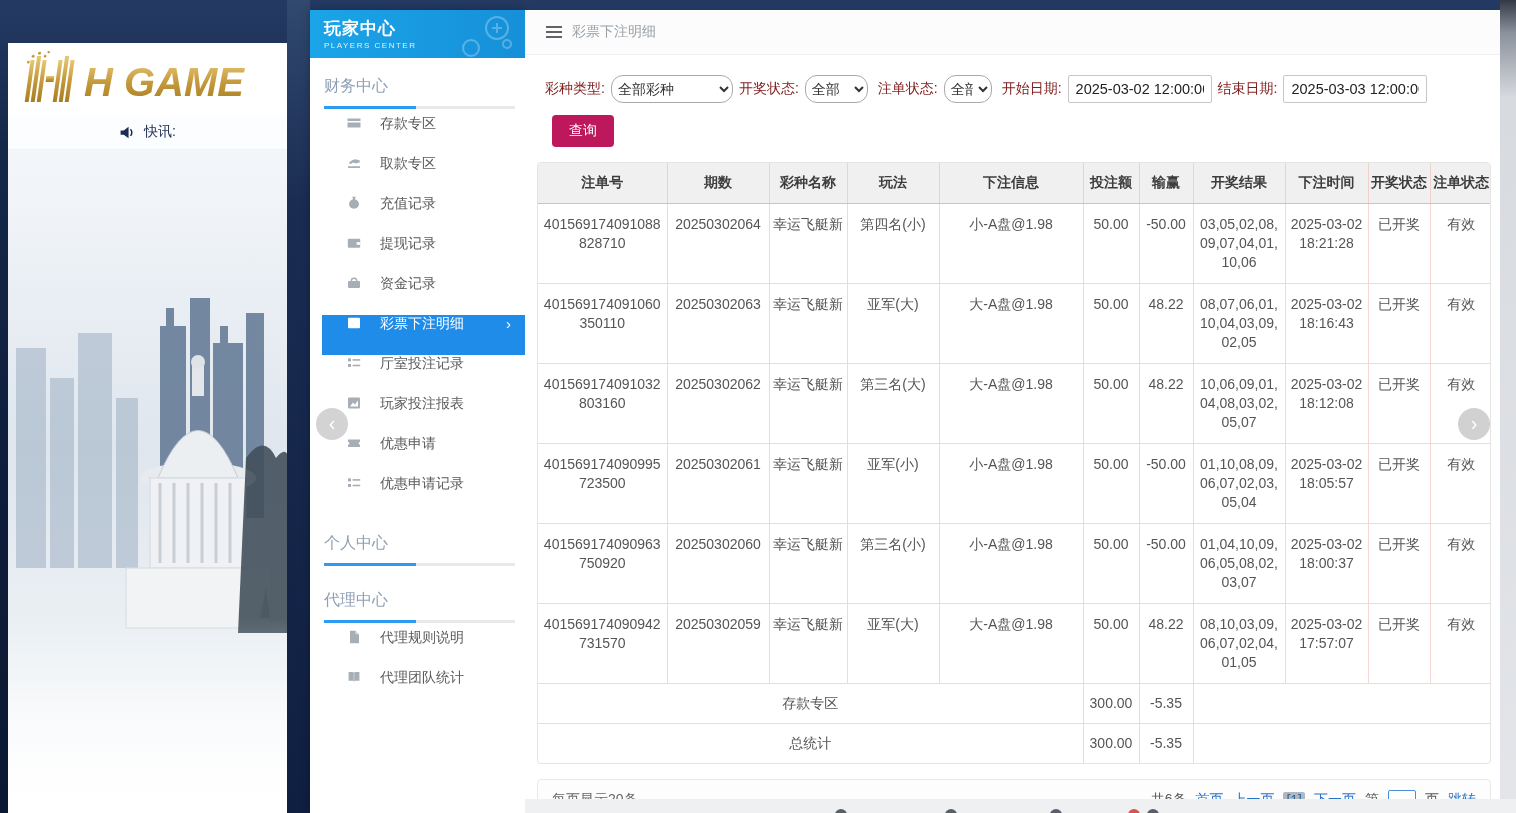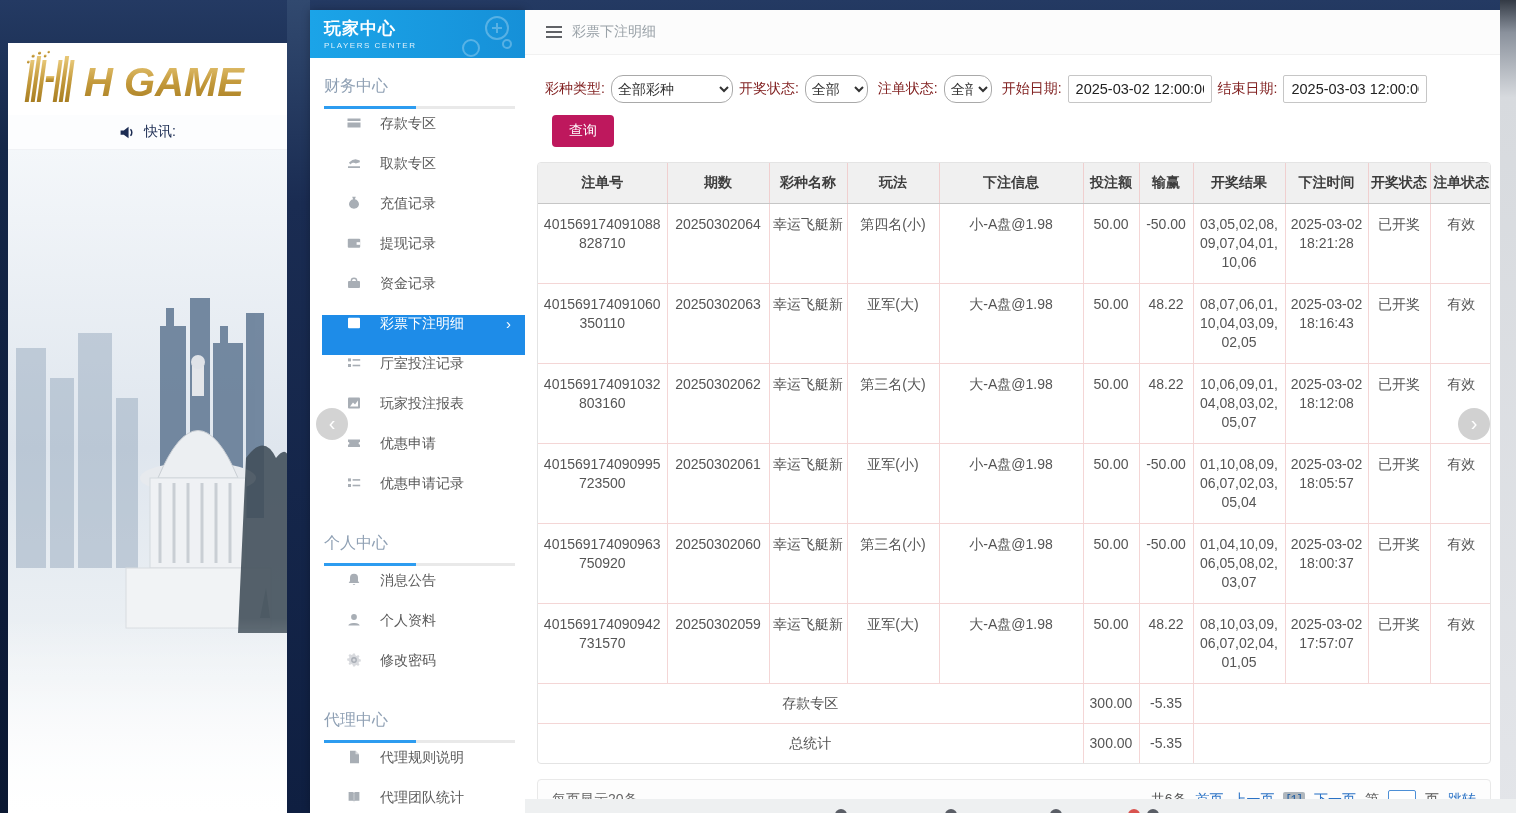--- a/index.html
+++ b/index.html
@@ -291,48 +291,20 @@
                 <rect x="6.6" y="9.7" width="7.6" height="1.6"></rect>
               </svg>
             </span>
             <span>优惠申请记录</span>
           </li>
         </ul>
       </div>
       <div class="sb-section">
         <div class="sb-title">个人中心</div>
         <div class="sb-divider"></div>
-        <ul class="sb-ul">
-          <li>
-            <span class="icon">
-              <svg viewBox="0 0 16 16">
-                <path d="M8 1.8a4 4 0 0 0-4 4v3.1L2.7 11h10.6L12 8.9V5.8a4 4 0 0 0-4-4z M6.7 12.2a1.4 1.4 0 0 0 2.6 0z"></path>
-              </svg>
-            </span>
-            <span>消息公告</span>
-          </li>
-          <li>
-            <span class="icon">
-              <svg viewBox="0 0 16 16">
-                <circle cx="8" cy="5" r="2.9"></circle>
-                <path d="M2.4 13.6c0-3.4 11.2-3.4 11.2 0z"></path>
-              </svg>
-            </span>
-            <span>个人资料</span>
-          </li>
-          <li>
-            <span class="icon">
-              <svg viewBox="0 0 16 16">
-                <path d="M8 5.1a2.9 2.9 0 1 0 0 5.8 2.9 2.9 0 0 0 0-5.8zm0 1.4a1.5 1.5 0 1 1 0 3 1.5 1.5 0 0 1 0-3z"></path>
-                <path d="M7 1.6h2l.3 1.7 1.4.6 1.4-1 1.4 1.4-1 1.4.6 1.4 1.7.3v2l-1.7.3-.6 1.4 1 1.4-1.4 1.4-1.4-1-1.4.6L9 14.4H7l-.3-1.7-1.4-.6-1.4 1-1.4-1.4 1-1.4-.6-1.4-1.7-.3v-2l1.7-.3.6-1.4-1-1.4 1.4-1.4 1.4 1 1.4-.6z" opacity=".45"></path>
-              </svg>
-            </span>
-            <span>修改密码</span>
-          </li>
-        </ul>
       </div>
       <div class="sb-section">
         <div class="sb-title">代理中心</div>
         <div class="sb-divider"></div>
         <ul class="sb-ul">
           <li>
             <span class="icon">
               <svg viewBox="0 0 16 16">
                 <path d="M4 1.8h5.5L13 5.3V14.2H4z"></path>
                 <path fill="#fff" opacity=".6" d="M9.5 1.8v3.5H13z"></path>

